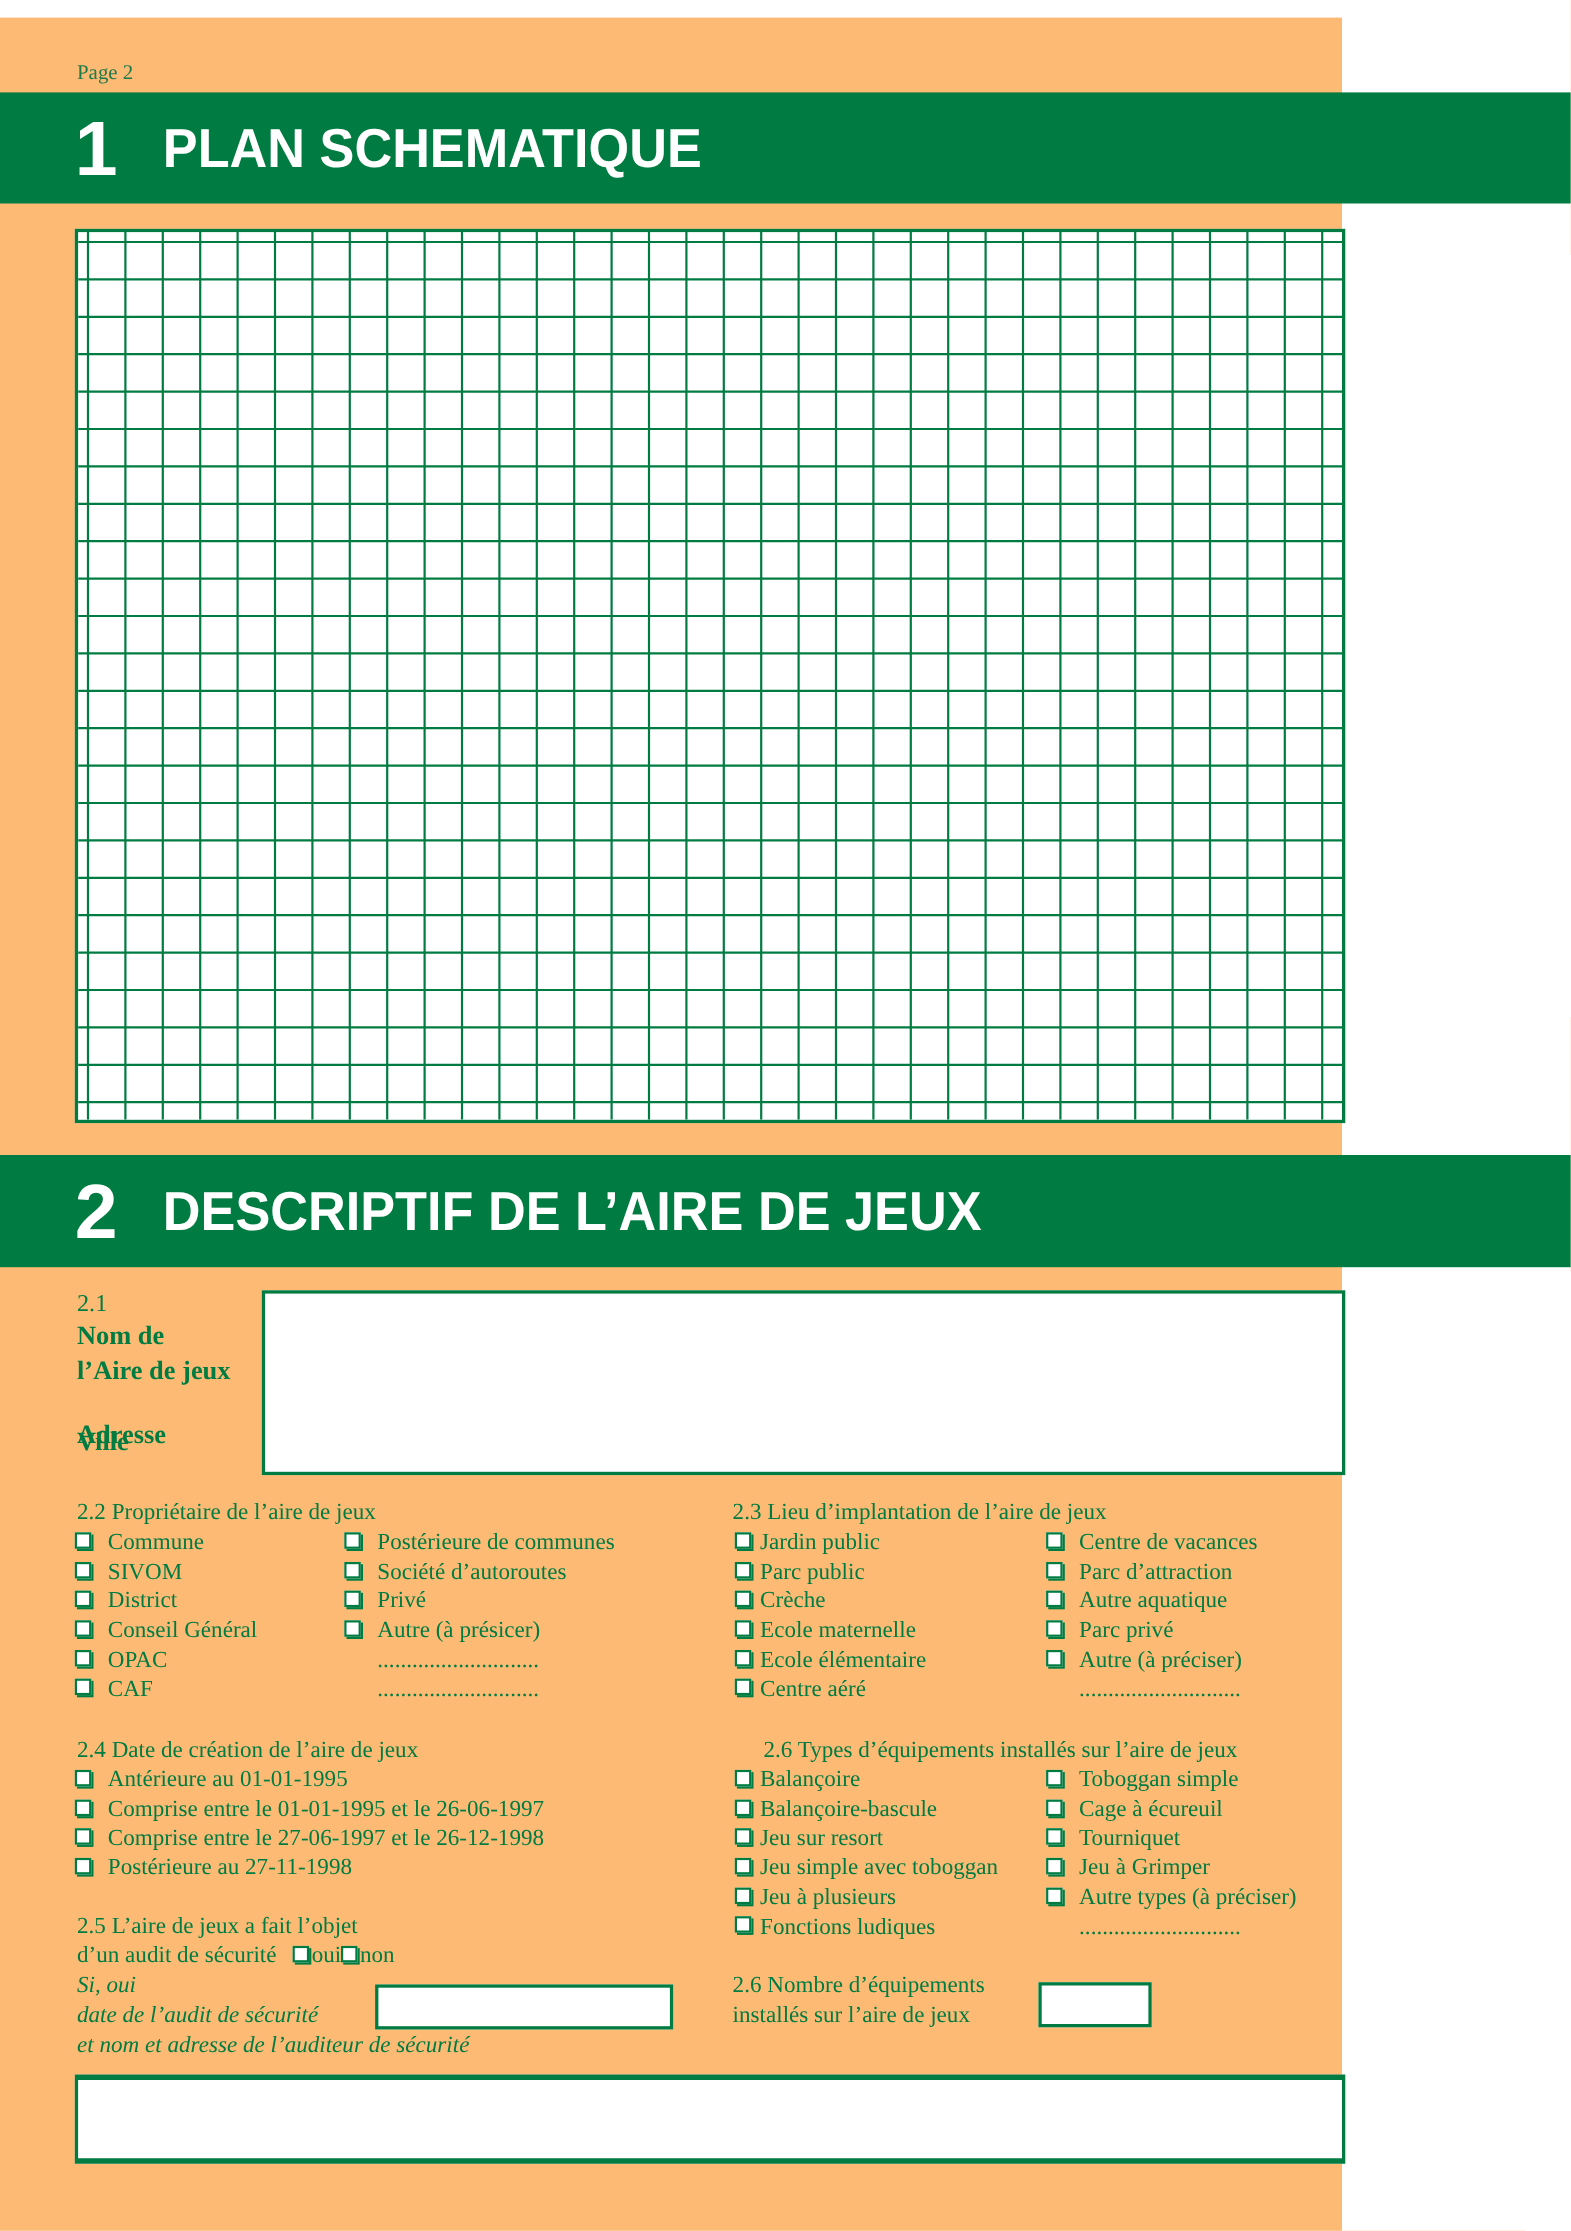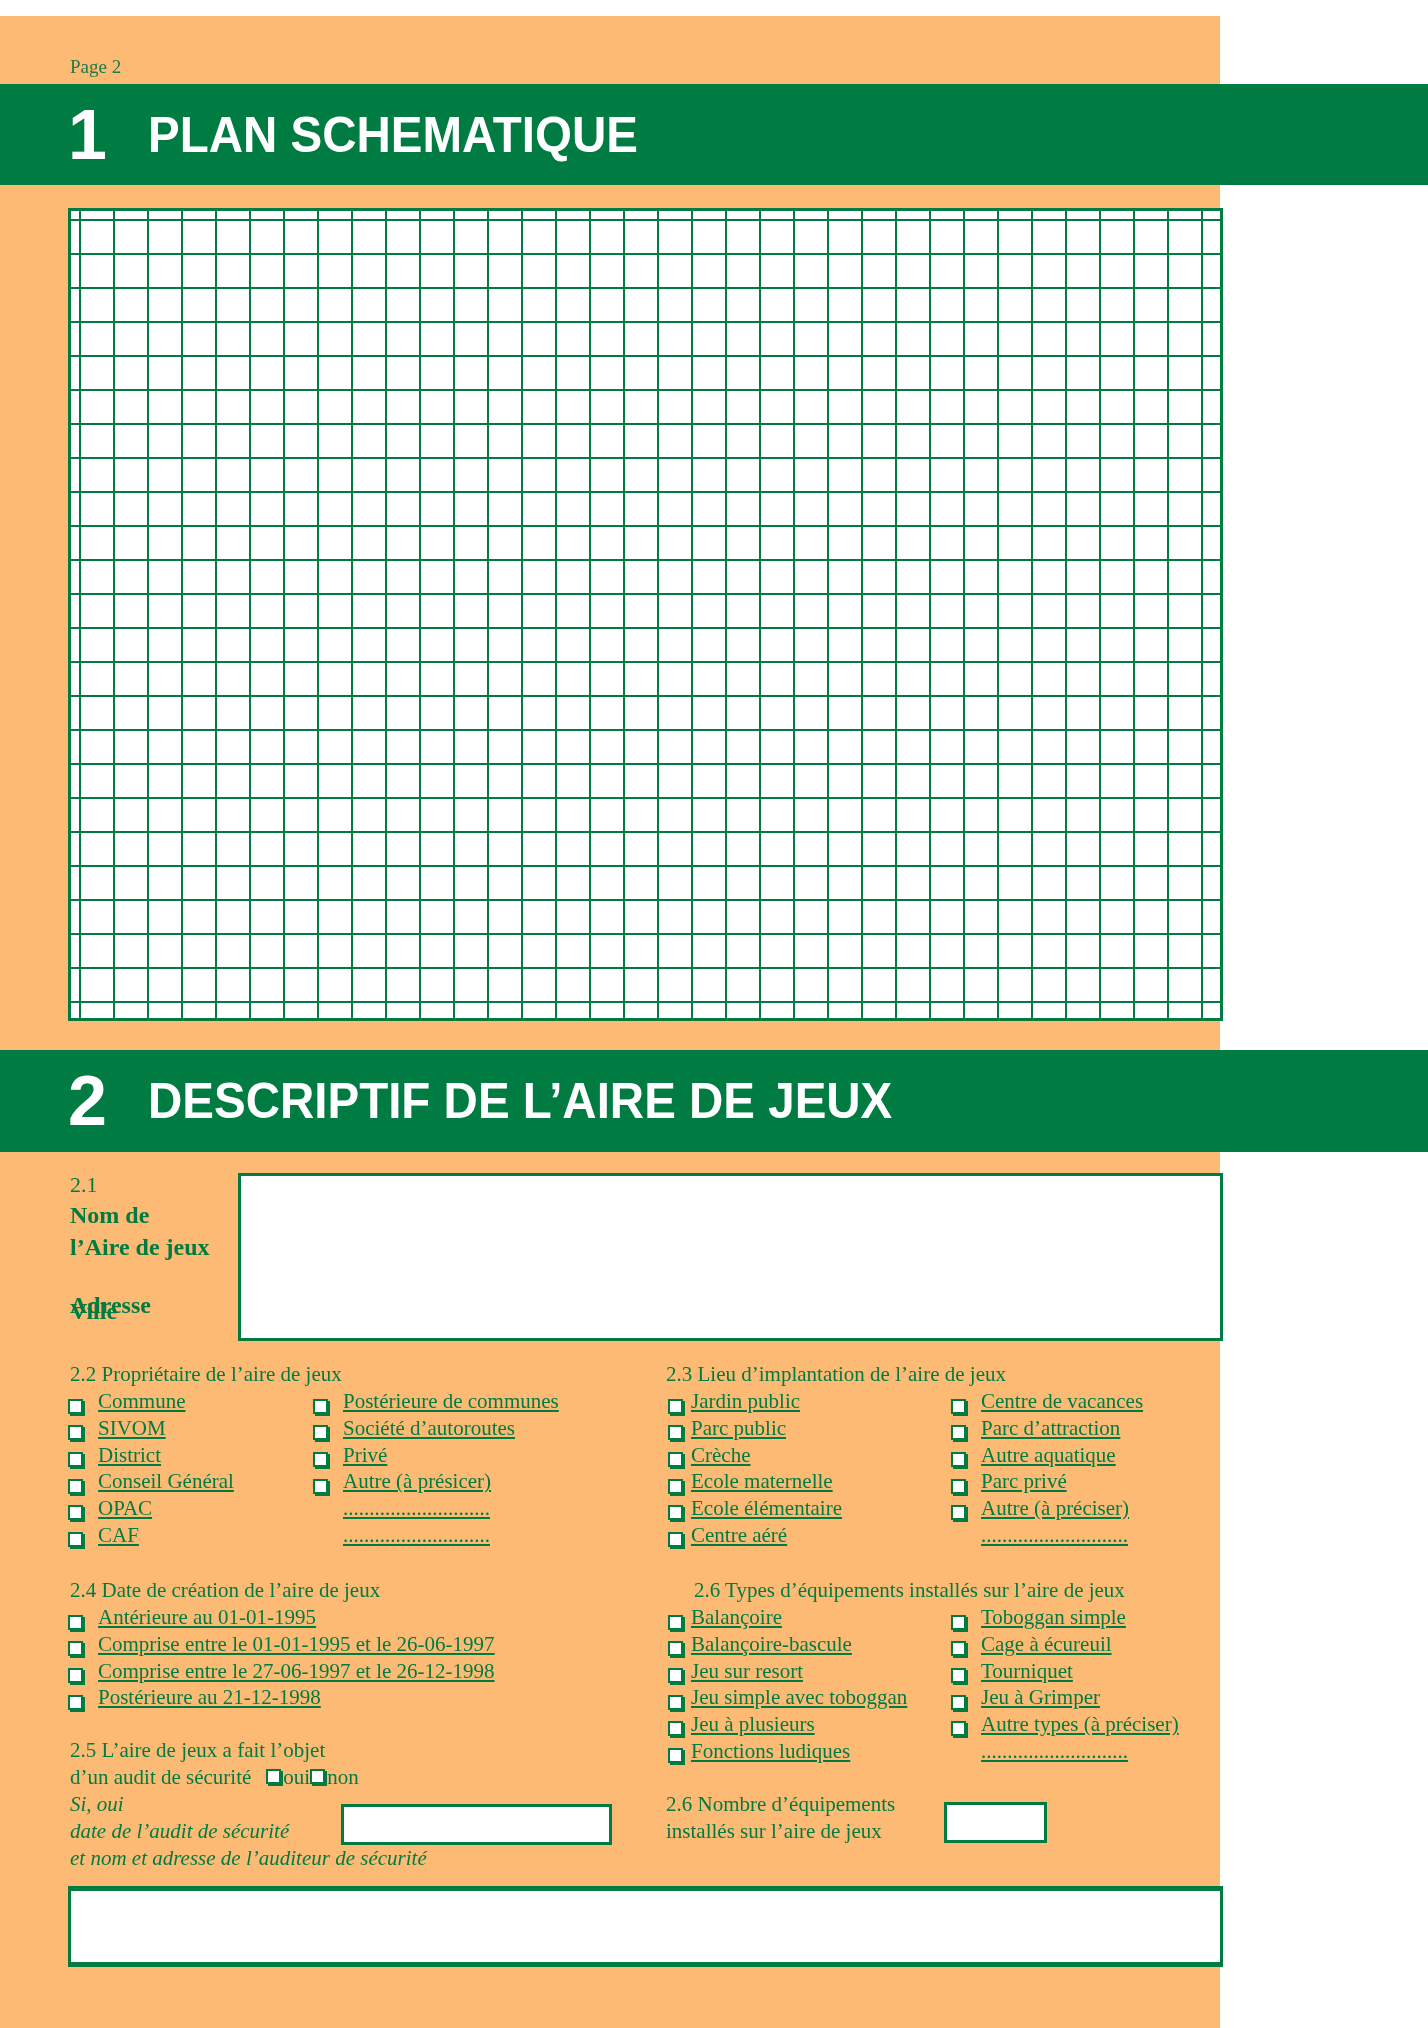--- a/index.html
+++ b/index.html
@@ -20,21 +20,21 @@
   .band .title { font-size: 50px; letter-spacing: 0px; transform: scaleX(0.95); transform-origin: left center; white-space: nowrap; }
   .grid {
     position: absolute; left: 68px; top: 196px; width: 1155px; height: 813px;
     border: 3px solid #007c42; box-sizing: border-box; background: #ffffff;
   }
   .grid svg { position: absolute; left: 0; top: 0; }
   .box { position: absolute; background: #ffffff; border: 3px solid #007c42; box-sizing: border-box; }
   .lbl { position: absolute; font-size: 21px; line-height: 26.5px; color: #007c42; white-space: nowrap; }
   .bold { font-weight: bold; font-size: 24px; line-height: 32px; }
   .it { font-style: italic; }
-  .opt { display: flex; align-items: flex-end; height: 26.7px; white-space: nowrap; text-decoration: underline; }
+  .opt { display: flex; align-items: center; height: 26.7px; white-space: nowrap; }
   .cb {
     display: inline-block; width: 11px; height: 11px; background: #fff; border: 2px solid #007c42;
     box-shadow: 2px 2px 0 #007c42; margin-right: 15px; flex: none; position: relative; top: -1px;
   }
   .cb.tight { margin-right: 8px; }
   .col { position: absolute; }
   .dots { letter-spacing: 0; }
 </style>
 </head>
 <body>
@@ -237,21 +237,21 @@
     <div class="opt">
         <span class="cb"></span>
         <span>Comprise entre le 01-01-1995 et le 26-06-1997</span>
       </div>
     <div class="opt">
         <span class="cb"></span>
         <span>Comprise entre le 27-06-1997 et le 26-12-1998</span>
       </div>
     <div class="opt">
         <span class="cb"></span>
-        <span>Postérieure au 21-12-1998</span>
+        <span>Postérieure au 27-11-1998</span>
       </div>
   </div>
 
   <div class="lbl" style="left:70px;top:1721px;">2.5 L’aire de jeux a fait l’objet</div>
   <div class="lbl" style="left:70px;top:1748px;display:flex;align-items:center;">
     <span>d’un audit de sécurité</span>
     <span style="display:inline-flex;align-items:center;margin-left:15px;">
         <span class="cb" style="margin-right:2px;"></span>
         <span>oui</span>
       </span>

